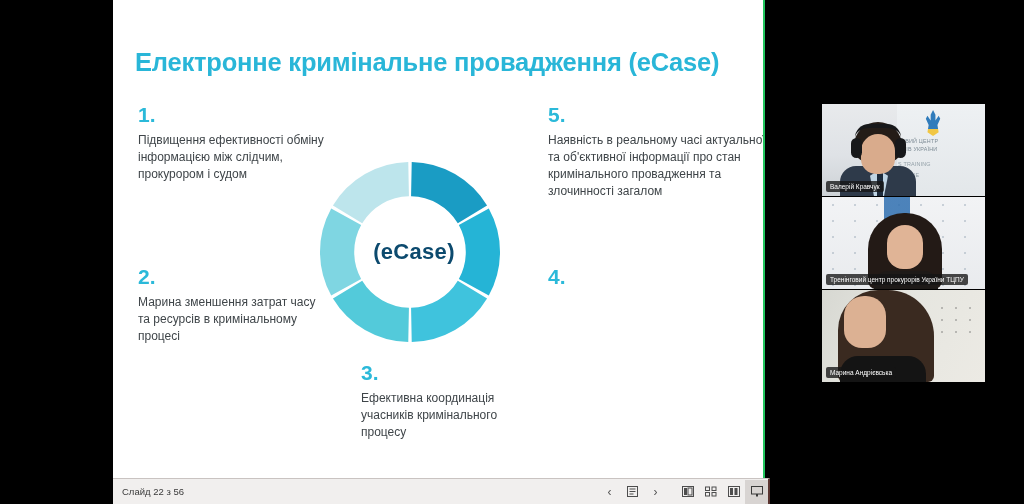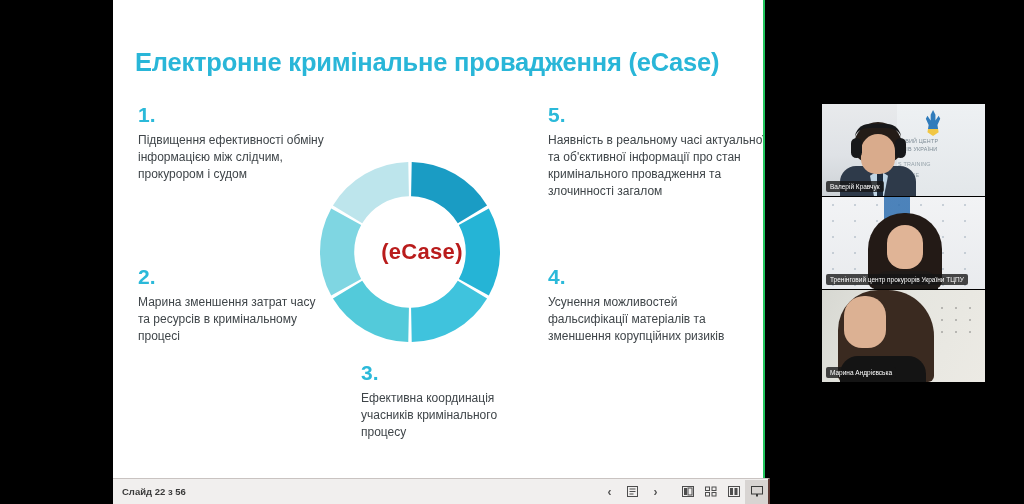--- a/index.html
+++ b/index.html
@@ -77,47 +77,46 @@
   #donut-wrap {
     position: absolute;
     left: 197px;
     top: 152px;
     width: 200px;
     height: 200px;
   }
   #donut-wrap svg { display: block; }
   .donut-center-label {
     position: absolute;
-    left: 12px; top: 0;
+    left: 4px; top: 0;
     width: 200px; height: 200px;
     display: flex;
     align-items: center;
     justify-content: center;
     font-size: 22px;
     font-weight: bold;
-    color: #b91c1c;
+    color: #0c4a6e;
     letter-spacing: 0.3px;
   }
 
   
   #status-bar {
     position: absolute;
     left: 113px;
     top: 478px;
     width: 657px;
     height: 26px;
     background: #f1efee;
     border-top: 1px solid #c9c3c1;
     border-right: 2px solid #5a3430;
     box-sizing: border-box;
     display: flex;
     align-items: center;
     font-size: 9.5px;
     color: #3a3a3a;
-    font-weight: bold;
   }
   #slide-counter {
     margin-left: 9px;
     white-space: nowrap;
   }
   #status-right {
     margin-left: auto;
     display: flex;
     align-items: center;
     height: 100%;
@@ -304,21 +303,20 @@
         <div class="num-body">Марина зменшення затрат часу та ресурсів в кримінальному процесі</div>
       </div>
 
       <div class="num-block" id="block-3">
         <div class="num">3.</div>
         <div class="num-body">Ефективна координація учасників кримінального процесу</div>
       </div>
 
       <div class="num-block" id="block-4">
         <div class="num">4.</div>
-        <div class="num-body">Усунення можливостей фальсифікації матеріалів та зменшення корупційних ризиків</div>
       </div>
 
       <div class="num-block" id="block-5">
         <div class="num">5.</div>
         <div class="num-body">Наявність в реальному часі актуальної та об'єктивної інформації про стан кримінального провадження та злочинності загалом</div>
       </div>
 
     </div>
   </div>
 

